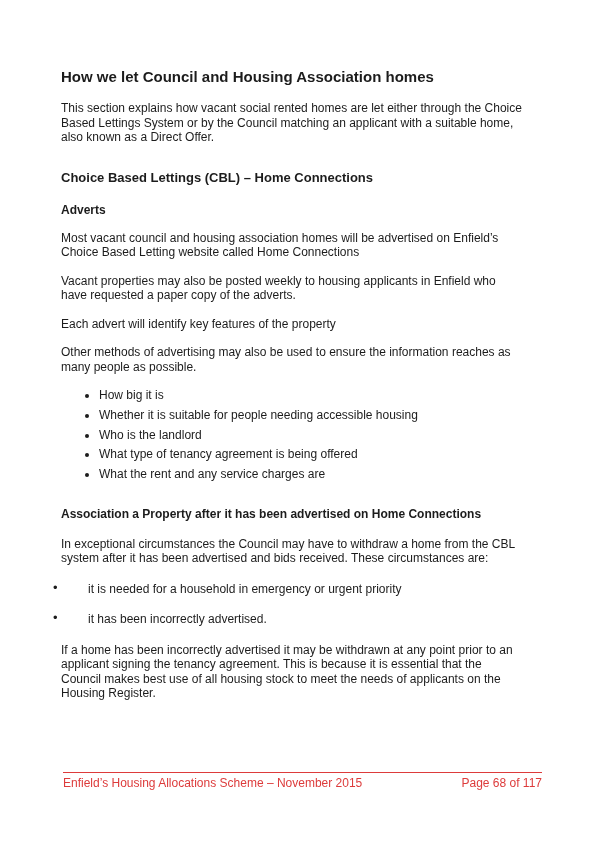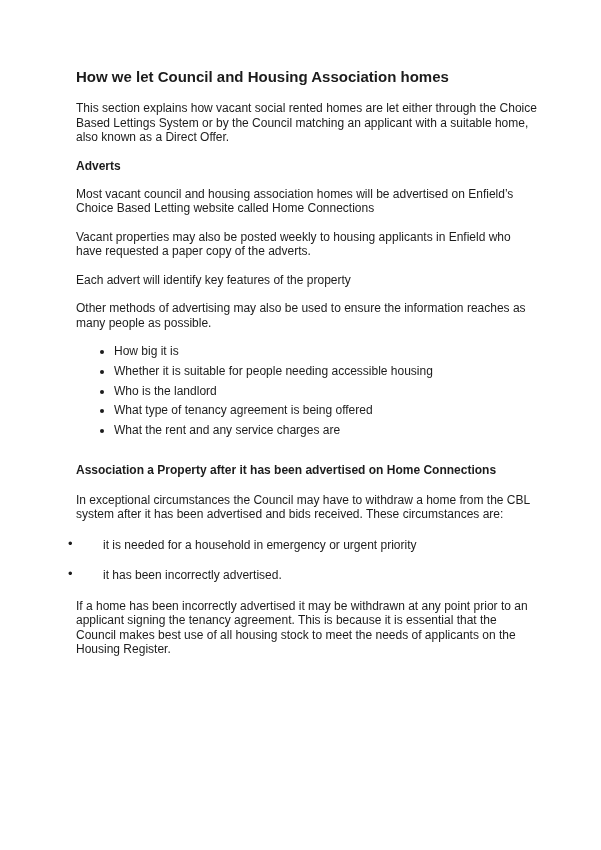--- a/index.html
+++ b/index.html
@@ -13,21 +13,21 @@
     height: 850px;
     margin: 0 auto;
     background: #ffffff;
     font-family: "Liberation Sans", "DejaVu Sans", sans-serif;
     color: #1c1c1c;
     overflow: hidden;
   }
   .content {
     position: absolute;
     top: 67px;
-    left: 76px;
+    left: 61px;
     width: 462px;
   }
   .doc-title {
     font-size: 15px;
     font-weight: bold;
     line-height: 19px;
     margin: 0 0 15px 0;
   }
   p.body-text {
     font-size: 12px;
@@ -96,20 +96,21 @@
 </head>
 <body>
 
 <div class="page">
   <div class="content">
 
     <h1 class="doc-title">How we let Council and Housing Association homes</h1>
 
     <p class="body-text">This section explains how vacant social rented homes are let either through the Choice Based Lettings System or by the Council matching an applicant with a suitable home, also known as a Direct Offer.</p>
 
+    <h2 class="section-heading">Choice Based Lettings (CBL) – Home Connections</h2>
 
     <h3 class="sub-heading">Adverts</h3>
 
     <p class="body-text">Most vacant council and housing association homes will be advertised on Enfield’s Choice Based Letting website called Home Connections</p>
 
     <p class="body-text">Vacant properties may also be posted weekly to housing applicants in Enfield who have requested a paper copy of the adverts.</p>
 
     <p class="body-text">Each advert will identify key features of the property</p>
 
     <p class="body-text">Other methods of advertising may also be used to ensure the information reaches as many people as possible.</p>
@@ -128,13 +129,17 @@
 
     <div class="margin-list">
         <div class="m-item">it is needed for a household in emergency or urgent priority</div>
         <div class="m-item">it has been incorrectly advertised.</div>
       </div>
 
     <p class="body-text">If a home has been incorrectly advertised it may be withdrawn at any point prior to an applicant signing the tenancy agreement.  This is because it is essential that the Council makes best use of all housing stock to meet the needs of applicants on the Housing Register.</p>
 
   </div>
 
+  <div class="footer">
+    <span>Enfield’s Housing Allocations Scheme – November 2015</span>
+    <span>Page 68 of 117</span>
+  </div>
 </div>
 
 </body></html>

